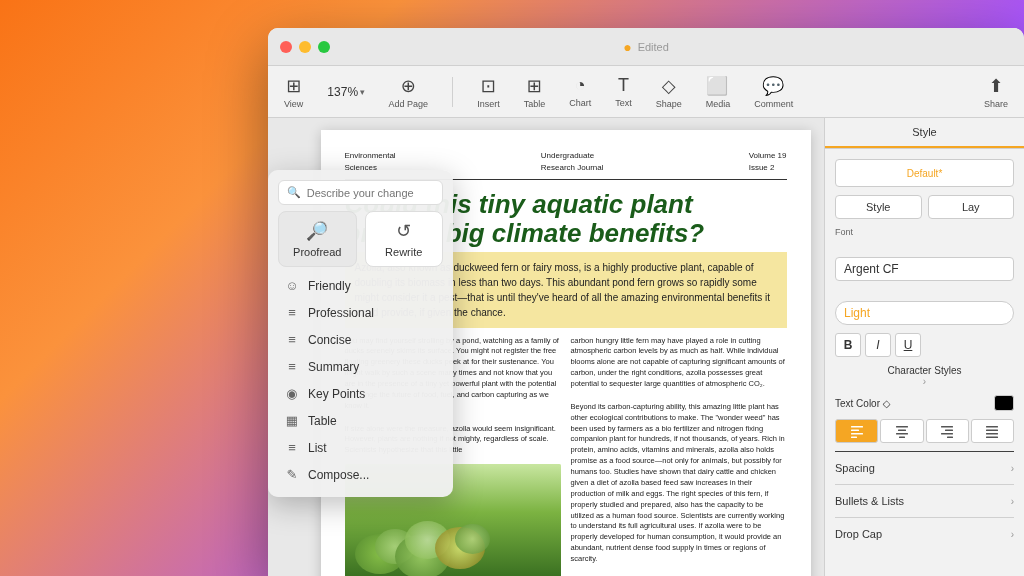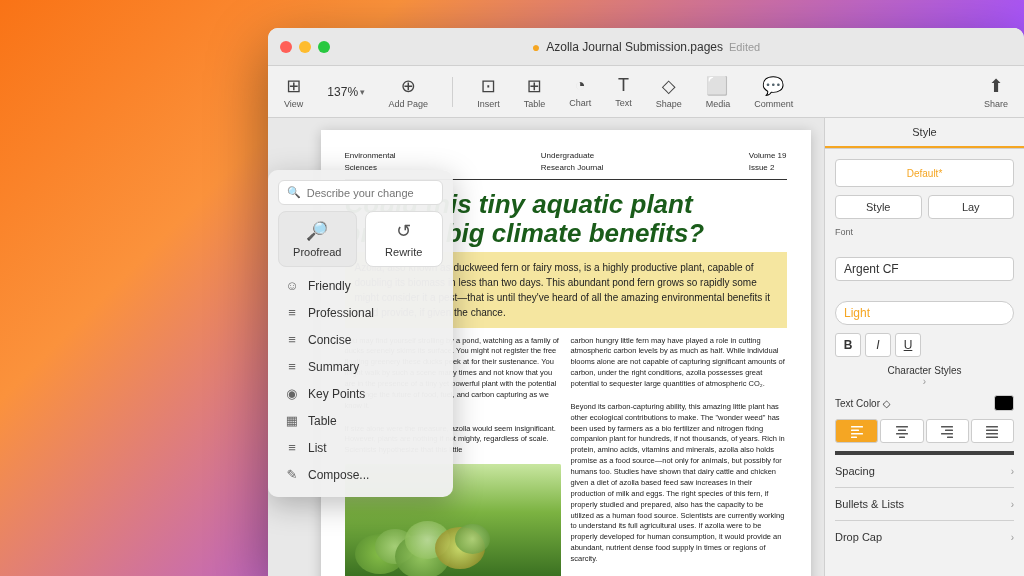--- a/index.html
+++ b/index.html
@@ -306,21 +306,21 @@
       background: white;
       display: flex;
       align-items: center;
       justify-content: center;
       cursor: pointer;
     }
     .align-btn.active { background: #f5a623; }
     .align-btn svg { width: 14px; height: 14px; }
 
     .spacing-section {
-      border-top: 4px solid #404040;
+      border-top: 1px solid #404040;
       padding-top: 8px;
       cursor: pointer;
     }
     .section-header {
       display: flex;
       justify-content: space-between;
       align-items: center;
       font-size: 11px;
       color: #333;
       cursor: pointer;
@@ -414,21 +414,20 @@
 <div class="window">
 
   <div class="titlebar">
     <div class="traffic-lights">
       <div class="tl tl-red"></div>
       <div class="tl tl-yellow"></div>
       <div class="tl tl-green"></div>
     </div>
     <div class="titlebar-title">
       <span class="title-dot" style="color:#f5a623;">●</span>
-      <span>Azolla Journal Submission.pages</span>
       <span style="color:#999;font-size:11px;">Edited</span>
     </div>
   </div>
 
   <div class="toolbar">
     <div class="toolbar-group">
       <span class="toolbar-icon">⊞</span>
       <span class="toolbar-label">View</span>
     </div>
     <div class="toolbar-zoom">

